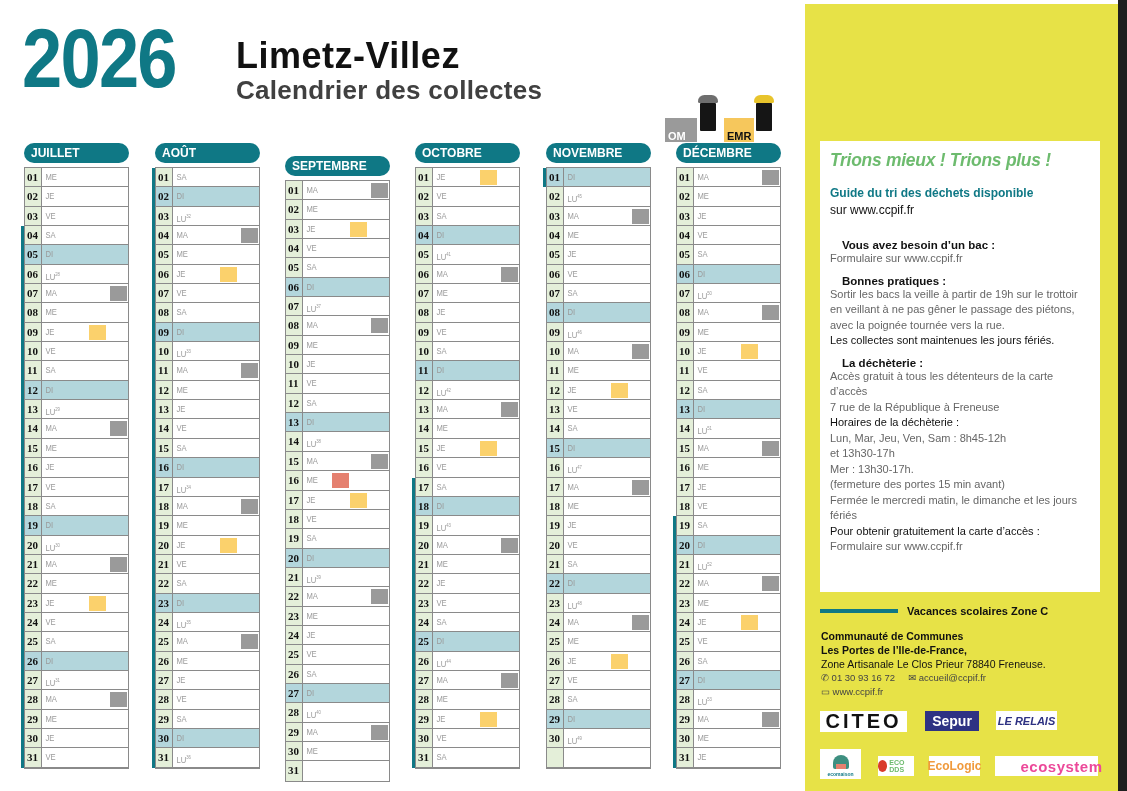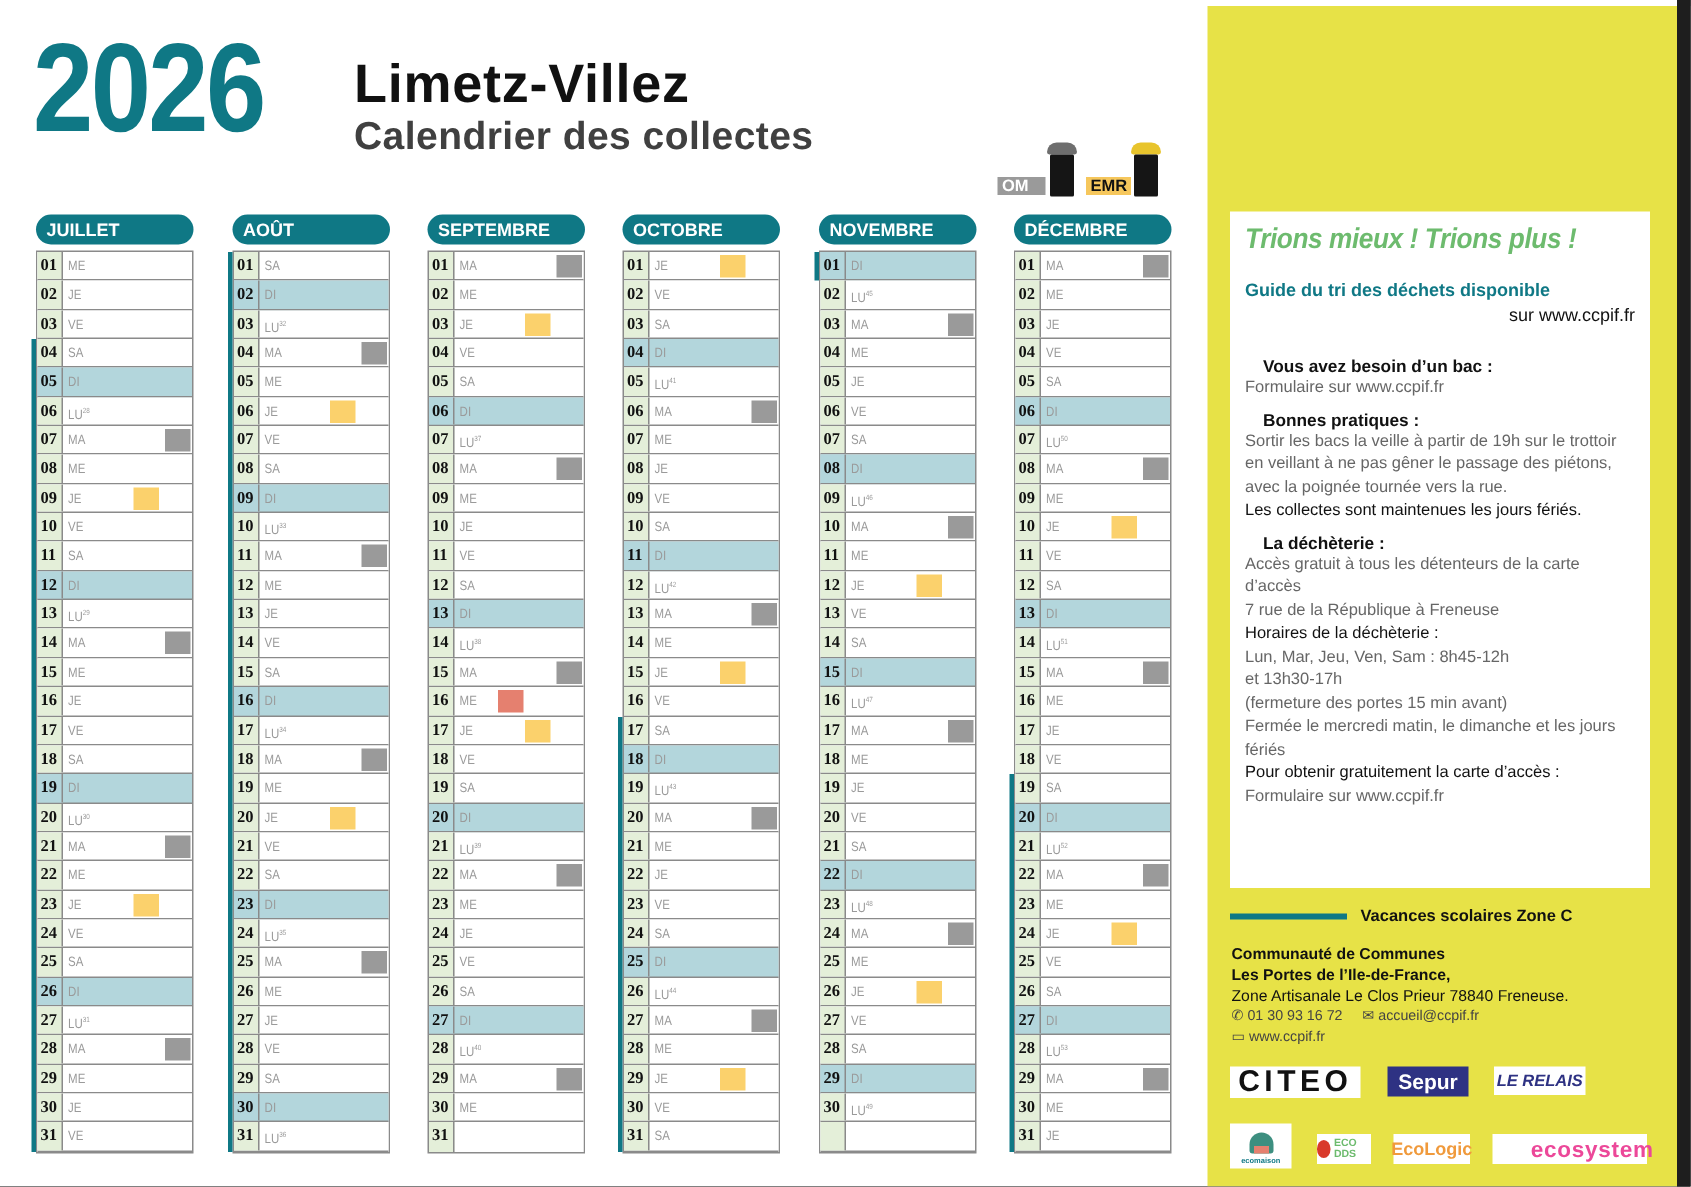--- a/index.html
+++ b/index.html
@@ -5,21 +5,21 @@
   * { box-sizing: border-box; margin: 0; padding: 0; }
   html, body { width: 1127px; height: 791px; overflow: hidden; background: #1e1e1e; }
   body { font-family: "Liberation Sans", sans-serif; position: relative; }
   .page { position: absolute; left: 0; top: 0; width: 1118px; height: 791px; background: #fff; }
   .topbar { position: absolute; left: 0; top: 0; width: 1127px; height: 4px; background: #1e1e1e; }
   .year { position: absolute; left: 22px; top: 16px; font-family: "Liberation Sans", sans-serif; font-weight: bold; font-size: 84px; color: #0f7885; letter-spacing: -2px; transform: scaleX(0.86); transform-origin: left top; line-height: 1; }
   .town { position: absolute; left: 236px; top: 38px; font-weight: bold; font-size: 36px; color: #111; line-height: 1; letter-spacing: 0.5px; }
   .subtitle { position: absolute; left: 236px; top: 77px; font-weight: bold; font-size: 26px; color: #404040; line-height: 1; letter-spacing: 0.3px; }
 
   .legend { position: absolute; left: 665px; top: 93px; width: 120px; height: 40px; }
-  .lg-label { position: absolute; top: 25px; height: 12px; font-size: 11px; font-weight: bold; line-height: 12px; padding: 0 3px; }
+  .lg-label { position: absolute; top: 25px; height: 12px; font-size: 11px; font-weight: bold; line-height: 12px; padding: 12px 3px; }
   .lg-om { left: 0; width: 32px; background: #9a9a9a; color: #fff; }
   .lg-emr { left: 59px; width: 30px; background: #f6c75c; color: #111; }
   .bin { position: absolute; top: 0; width: 20px; height: 40px; }
   .bin .lid { position: absolute; left: 0; top: 2px; width: 20px; height: 8px; border-radius: 8px 8px 2px 2px; }
   .bin .body { position: absolute; left: 2px; top: 10px; width: 16px; height: 28px; background: #151515; border-radius: 1px; }
   .bin-om { left: 33px; } .bin-om .lid { background: #6e6e6e; }
   .bin-emr { left: 89px; } .bin-emr .lid { background: #e8c42c; }
 
   .month { position: absolute; top: 143px; width: 105px; }
   .mhead { height: 20px; background: #0f7885; color: #fff; font-weight: bold; font-size: 12px; line-height: 20px; padding-left: 7px; border-top-left-radius: 10px; border-radius: 10px; }
@@ -40,21 +40,21 @@
   .panel { position: absolute; left: 805px; top: 4px; width: 313px; height: 787px; background: #e7e247; }
   .logo { position: absolute; left: 195px; top: 21px; width: 100px; height: 92px; background: #fff; }
   .logo .map { position: absolute; left: 6px; top: 8px; width: 82px; height: 60px; }
   .logo .cpif { position: absolute; left: 40px; top: 34px; font-size: 22px; color: #222; letter-spacing: -1px; }
   .logo .c { color: #f09a3c; }
   .logo .cap { position: absolute; left: 32px; top: 69px; font-size: 4.5px; color: #444; line-height: 5px; }
 
   .infobox { position: absolute; left: 15px; top: 137px; width: 280px; height: 451px; background: #fff; padding: 8px 10px; }
   .tagline { font-style: italic; font-weight: bold; font-size: 19px; color: #6dbb6e; letter-spacing: -0.3px; transform: scaleX(0.92); transform-origin: left; white-space: nowrap; }
   .guide1 { margin-top: 15px; font-weight: bold; font-size: 12px; color: #0f7885; }
-  .guide2 { margin-top: 3px; font-size: 12px; color: #111; text-align: right; }
+  .guide2 { margin-top: 3px; font-size: 12px; color: #111; }
   .h { font-weight: bold; font-size: 11.5px; color: #111; margin-top: 4px; margin-left: 12px; }
   .t { font-size: 11px; color: #666; line-height: 15.5px; }
   .tb { font-size: 11px; color: #111; line-height: 15.5px; }
   .gap18 { margin-top: 22px; }
   .gap8 { margin-top: 8px; }
 
   .vacleg { position: absolute; left: 15px; top: 601px; display: flex; align-items: center; }
   .vacleg .bar { width: 78px; height: 4px; background: #0f7885; margin-right: 9px; }
   .vacleg span { font-weight: bold; font-size: 11px; color: #111; }
   .addr { position: absolute; left: 16px; top: 625px; font-size: 10.5px; color: #111; line-height: 14px; }
@@ -362,21 +362,21 @@
             <span class="num">30</span>
             <span class="day"><span>DI</span></span>
           </div>
           <div class="row">
             <span class="num">31</span>
             <span class="day"><span>LU</span><sup>36</sup></span>
           </div>
           <div class="vac" style="top: 0px; height: 599.85px;"></div>
         </div>
       </div>
-      <div class="month" style="left: 285px;">
+      <div class="month" style="left: 285px; margin-top: 13px;">
         <div class="mhead">SEPTEMBRE</div>
         <div class="mtable">
           <div class="row">
             <span class="num">01</span>
             <span class="day"><span>MA</span></span>
             <div class="mk om"></div>
           </div>
           <div class="row">
             <span class="num">02</span>
             <span class="day"><span>ME</span></span>
@@ -929,20 +929,21 @@
     <div class="t">Formulaire sur www.ccpif.fr</div>
     <div class="h gap8">Bonnes pratiques :</div>
     <div class="t">Sortir les bacs la veille à partir de 19h sur le trottoir en veillant à ne pas gêner le passage des piétons, avec la poignée tournée vers la rue.</div>
     <div class="tb">Les collectes sont maintenues les jours fériés.</div>
     <div class="h gap8">La déchèterie :</div>
     <div class="t">Accès gratuit à tous les détenteurs de la carte d’accès</div>
     <div class="t">7 rue de la République à Freneuse</div>
     <div class="tb">Horaires de la déchèterie :</div>
     <div class="t">Lun, Mar, Jeu, Ven, Sam : 8h45-12h</div>
     <div class="t">et 13h30-17h</div>
+    <div class="t">Mer : 13h30-17h.</div>
     <div class="t">(fermeture des portes 15 min avant)</div>
     <div class="t">Fermée le mercredi matin, le dimanche et les jours fériés</div>
     <div class="tb">Pour obtenir gratuitement la carte d’accès :</div>
     <div class="t">Formulaire sur www.ccpif.fr</div>
   </div>
 
   <div class="vacleg">
     <div class="bar"></div>
     <span>Vacances scolaires Zone C</span>
   </div>

